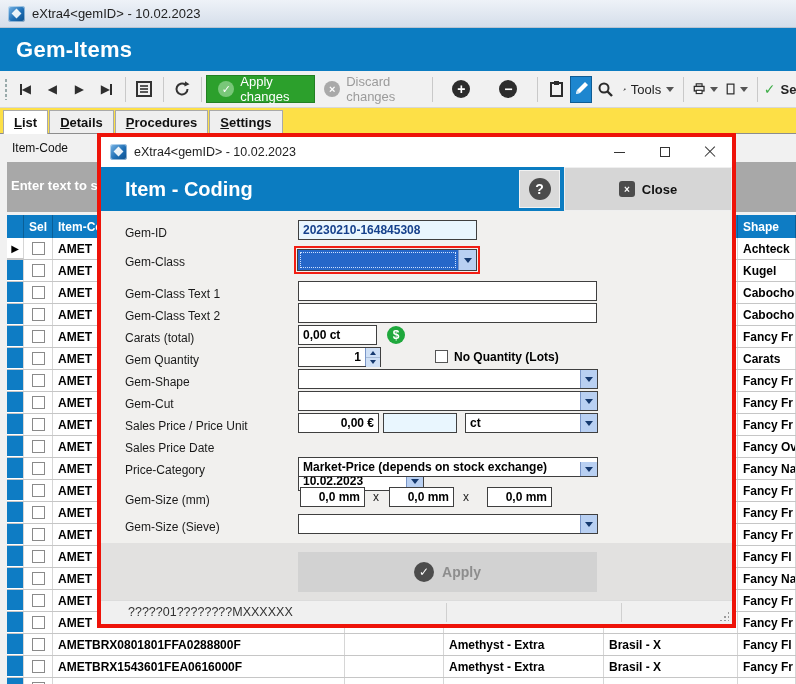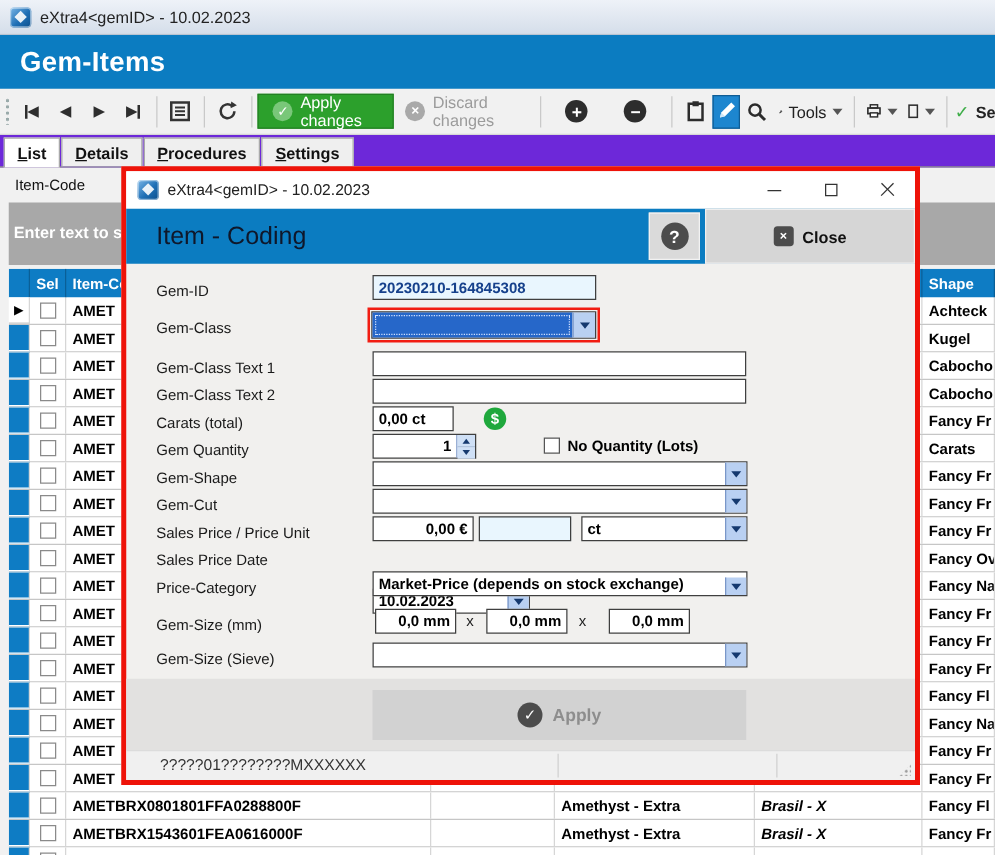--- a/index.html
+++ b/index.html
@@ -40,21 +40,21 @@
   .btn-edit { width:27px; height:27px; background:#1d86cf; border:1px solid #0f5c94;
     display:flex; align-items:center; justify-content:center; }
   .chev { display:inline-block; border:4px solid transparent; border-top:5px solid #555; margin-top:5px; }
   .tools-label,.se-label { font-size:13px; color:#222; }
   .se-check { color:#3fae49; font-size:14px; font-weight:bold; }
   .tb-se { margin-left:auto; display:flex; align-items:center; gap:5px; padding-right:0;
     font-weight:bold; }
   svg.ic { display:block; }
 
   
-  .tabstrip { position:absolute; top:108px; left:0; right:0; height:26px; background:#6d28d9;
+  .tabstrip { position:absolute; top:108px; left:0; right:0; height:26px; background:#fde047;
     border-bottom:1px solid #8d8d8d; display:flex; align-items:flex-end; padding-left:3px; }
   .tab { font-size:13px; font-weight:bold; color:#111; padding:4px 10px 3px; background:#efefef;
     border:1px solid #a9a9a9; border-bottom:none; margin-right:1px; position:relative; }
   .tab.active { background:#fff; z-index:2; padding-bottom:4px; margin-bottom:-1px; }
   .tab .hot { text-decoration:underline; }
 
   
   .filter-label { position:absolute; top:141px; left:12px; font-size:12px; color:#111; }
   .search-band { position:absolute; top:162px; left:7px; right:0; height:50px; background:#a8a8a8; }
   .search-band .st { position:absolute; left:4px; top:16px; color:#fff; font-weight:bold;
@@ -62,21 +62,21 @@
 
   
   .grid { position:absolute; top:215px; left:7px; right:0; bottom:0; background:#fff;
     font-size:12px; font-weight:bold; color:#000; overflow:hidden; }
   .g-head { display:flex; height:23px; background:#0e7cc4; color:#fff; }
   .g-head .cell { border-right:1px solid #0a5f97; display:flex; align-items:center;
     padding-left:5px; }
   .g-row { display:flex; height:22px; background:#fff; border-bottom:1px solid #c6c6c6; }
   .cell { overflow:hidden; white-space:nowrap; flex:0 0 auto; }
   .w-ind { width:17px; } .w-sel { width:29px; } .w-code { width:292px; }
-  .w-c4 { width:99px; } .w-class { width:160px; } .w-orig { width:134px;font-style:italic; }
+  .w-c4 { width:99px; } .w-class { width:160px; } .w-orig { width:134px; }
   .w-shape { flex:1 1 auto; }
   .g-row .cell { border-right:1px solid #d6d6d6; display:flex; align-items:center;
     padding-left:5px; }
   .selcell { background:#0e7cc4; border-bottom:1px solid #fff; padding-left:0 !important;
     justify-content:center; font-size:10px; color:#000; }
   .selcell.current { background:#fff; border-bottom:1px solid #c6c6c6; }
   .chkcell { justify-content:center; padding-left:0 !important; }
   .chk { width:13px; height:13px; background:#fff; border:1px solid #8a8a8a; }
 
   
@@ -87,21 +87,21 @@
   .wbtns { margin-left:auto; display:flex; height:100%; }
   .wbtn { width:45px; height:100%; display:flex; align-items:center; justify-content:center; }
   .gl-min { width:11px; height:1px; background:#333; display:block; }
   .gl-max { width:10px; height:10px; border:1px solid #333; display:block; }
   .gl-x { position:relative; width:12px; height:12px; display:block; }
   .gl-x::before,.gl-x::after { content:""; position:absolute; left:-1px; top:5px; width:14px;
     height:1.4px; background:#333; }
   .gl-x::before { transform:rotate(45deg); } .gl-x::after { transform:rotate(-45deg); }
 
   .d-head { height:44px; background:#0b7cc1; display:flex; align-items:stretch; }
-  .d-head h2 { color:#0f172a; font-size:20px; font-weight:normal; align-self:center;
+  .d-head h2 { color:#ffffff; font-size:20px; font-weight:bold; align-self:center;
     padding-left:24px;text-align:right; }
   .help-btn { margin-left:auto; align-self:center; width:41px; height:38px; background:#dadada;
     border:1px solid #f2f2f2; display:flex; align-items:center; justify-content:center;
     margin-right:4px; }
   .q-ico { width:22px; height:22px; border-radius:50%; background:#4c4c4c; color:#fff;
     font-weight:bold; font-size:14px; display:flex; align-items:center; justify-content:center; }
   .close-btn { width:168px; background:#d6d6d6; border:1px solid #efefef; display:flex;
     align-items:center; justify-content:center; gap:7px; font-size:13px; font-weight:bold;
     color:#111; }
   .x-ico { width:16px; height:16px; border-radius:3px; background:#4c4c4c; color:#fff;
@@ -581,21 +581,21 @@
       </div>
     </div>
 
     <span class="flabel" style="top:73px">Gem-Class Text 1</span>
     <div class="tfield" style="left:197px; top:70px; width:299px;"></div>
 
     <span class="flabel" style="top:95px">Gem-Class Text 2</span>
     <div class="tfield" style="left:197px; top:92px; width:299px;"></div>
 
     <span class="flabel" style="top:117px">Carats (total)</span>
-    <div class="tfield" style="left:197px; top:114px; width:65px;">0,00 ct</div>
+    <div class="tfield" style="left:197px; top:114px; width:79px;">0,00 ct</div>
     <span class="dollar" style="left:286px; top:115px;">$</span>
 
     <span class="flabel" style="top:139px">Gem Quantity</span>
     <div class="spinwrap" style="left:197px; top:136px; width:83px;">
       <span class="spinval">1</span>
       <span class="spin">
         <b>
             <i class="up"></i>
           </b>
         <b>

